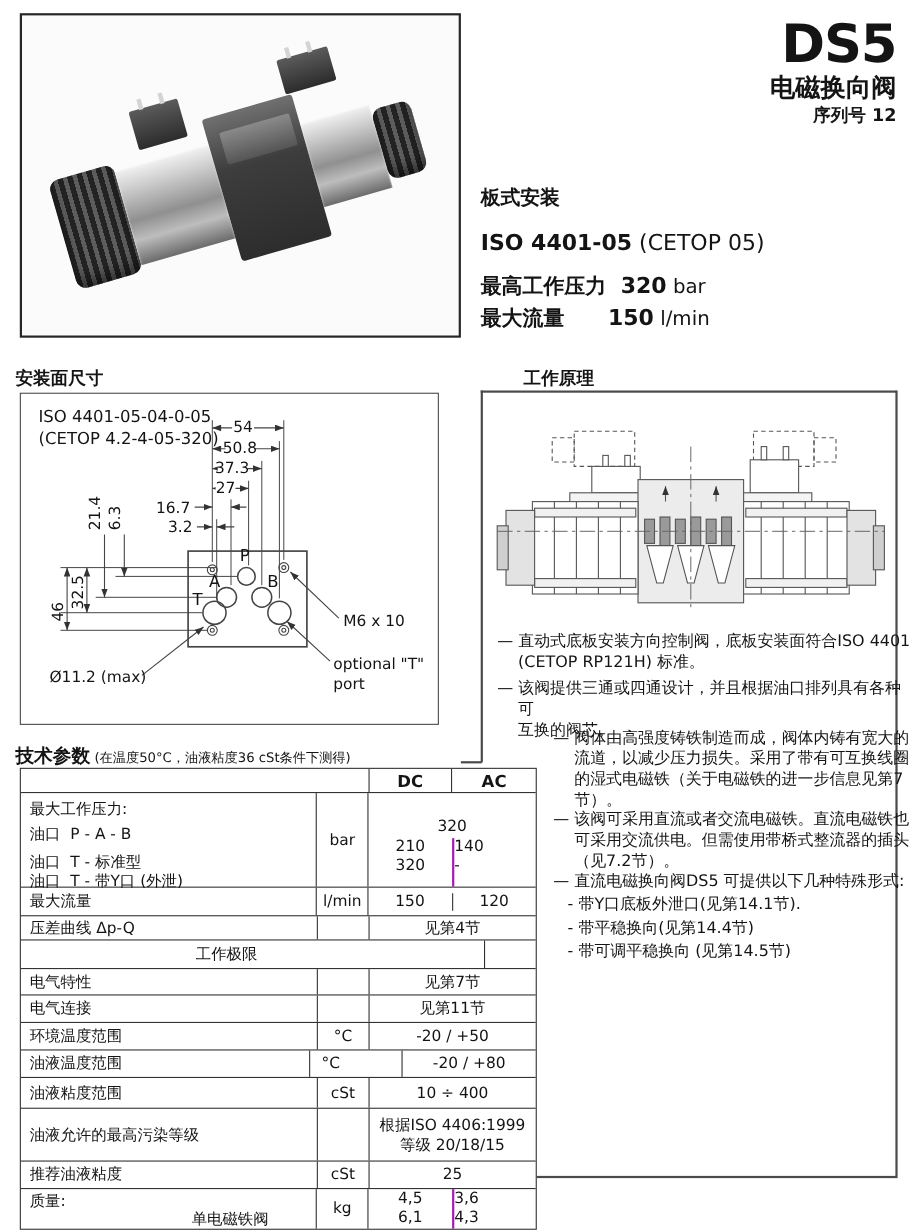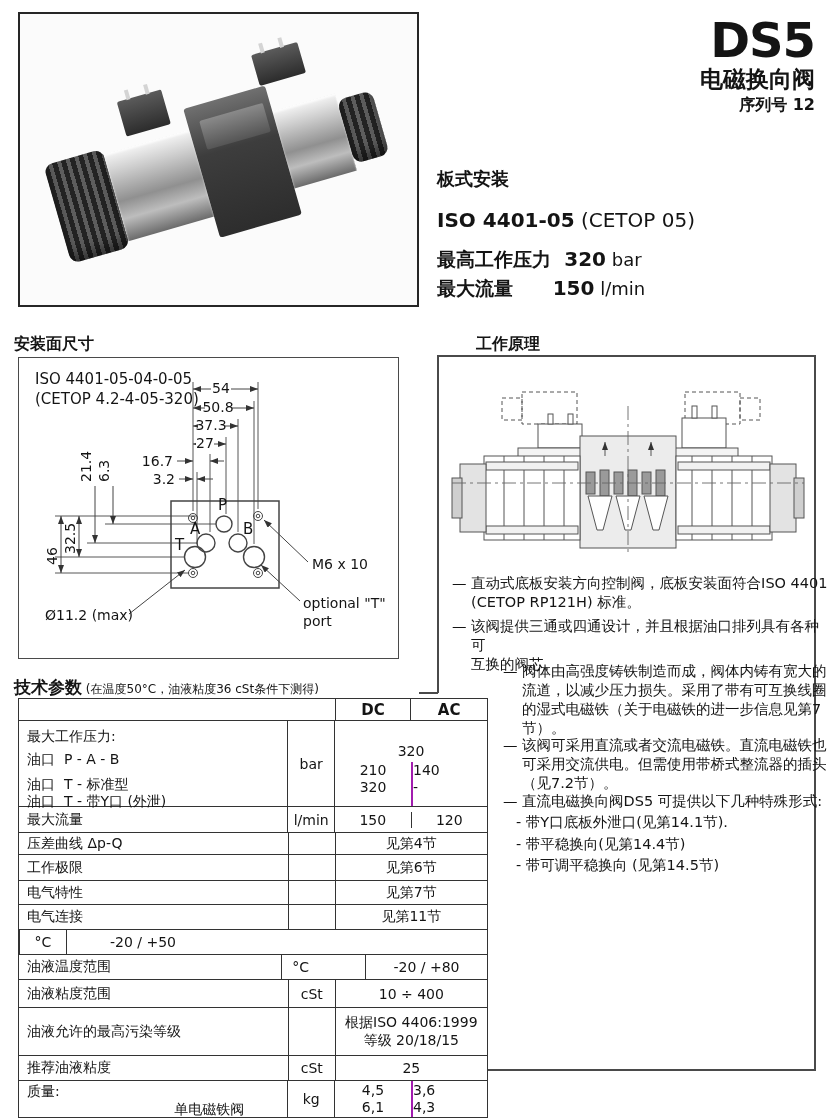--- a/index.html
+++ b/index.html
@@ -331,33 +331,33 @@
     </div>
 
     <div class="row" style="height:22px;">
       <div class="cell c-label">压差曲线 Δp-Q</div>
       <div class="cell c-unit"></div>
       <div class="cell c-val">见第4节</div>
     </div>
     <div class="row" style="height:26px;justify-content:flex-end;">
       <div class="cell c-label">工作极限</div>
       <div class="cell c-unit"></div>
-      <div class="cell c-val">见第6节</div>
     </div>
     <div class="row" style="height:24px;">
       <div class="cell c-label">电气特性</div>
       <div class="cell c-unit"></div>
       <div class="cell c-val">见第7节</div>
     </div>
     <div class="row" style="height:25px;">
       <div class="cell c-label">电气连接</div>
       <div class="cell c-unit"></div>
       <div class="cell c-val">见第11节</div>
     </div>
     <div class="row" style="height:25px;">
+      <div class="cell c-label">环境温度范围</div>
       <div class="cell c-unit">°C</div>
       <div class="cell c-val">-20 / +50</div>
     </div>
     <div class="row" style="height:25px;gap:46px;">
       <div class="cell c-label">油液温度范围</div>
       <div class="cell c-unit">°C</div>
       <div class="cell c-val">-20 / +80</div>
     </div>
     <div class="row" style="height:28px;">
       <div class="cell c-label">油液粘度范围</div>

